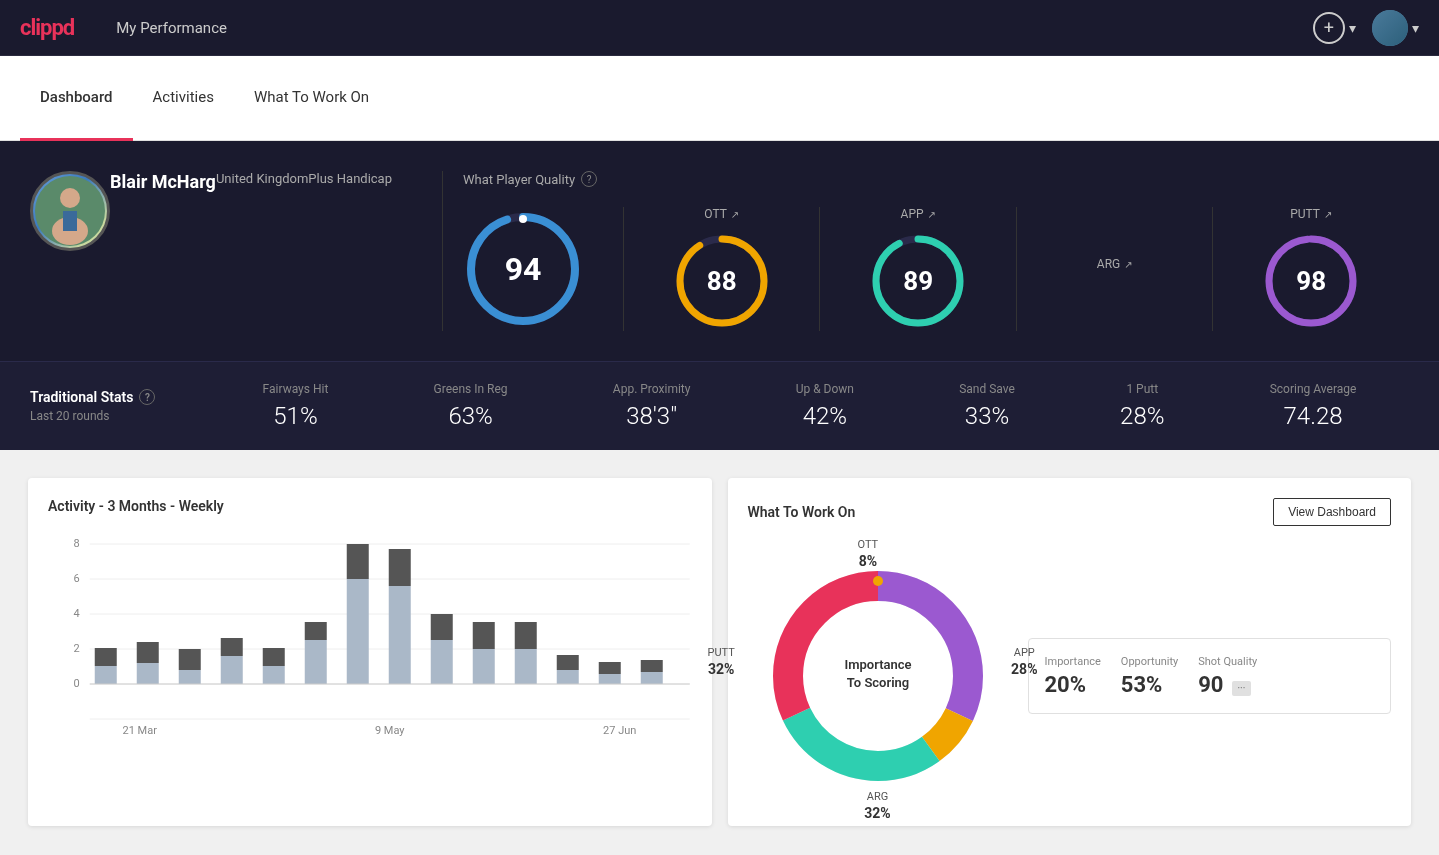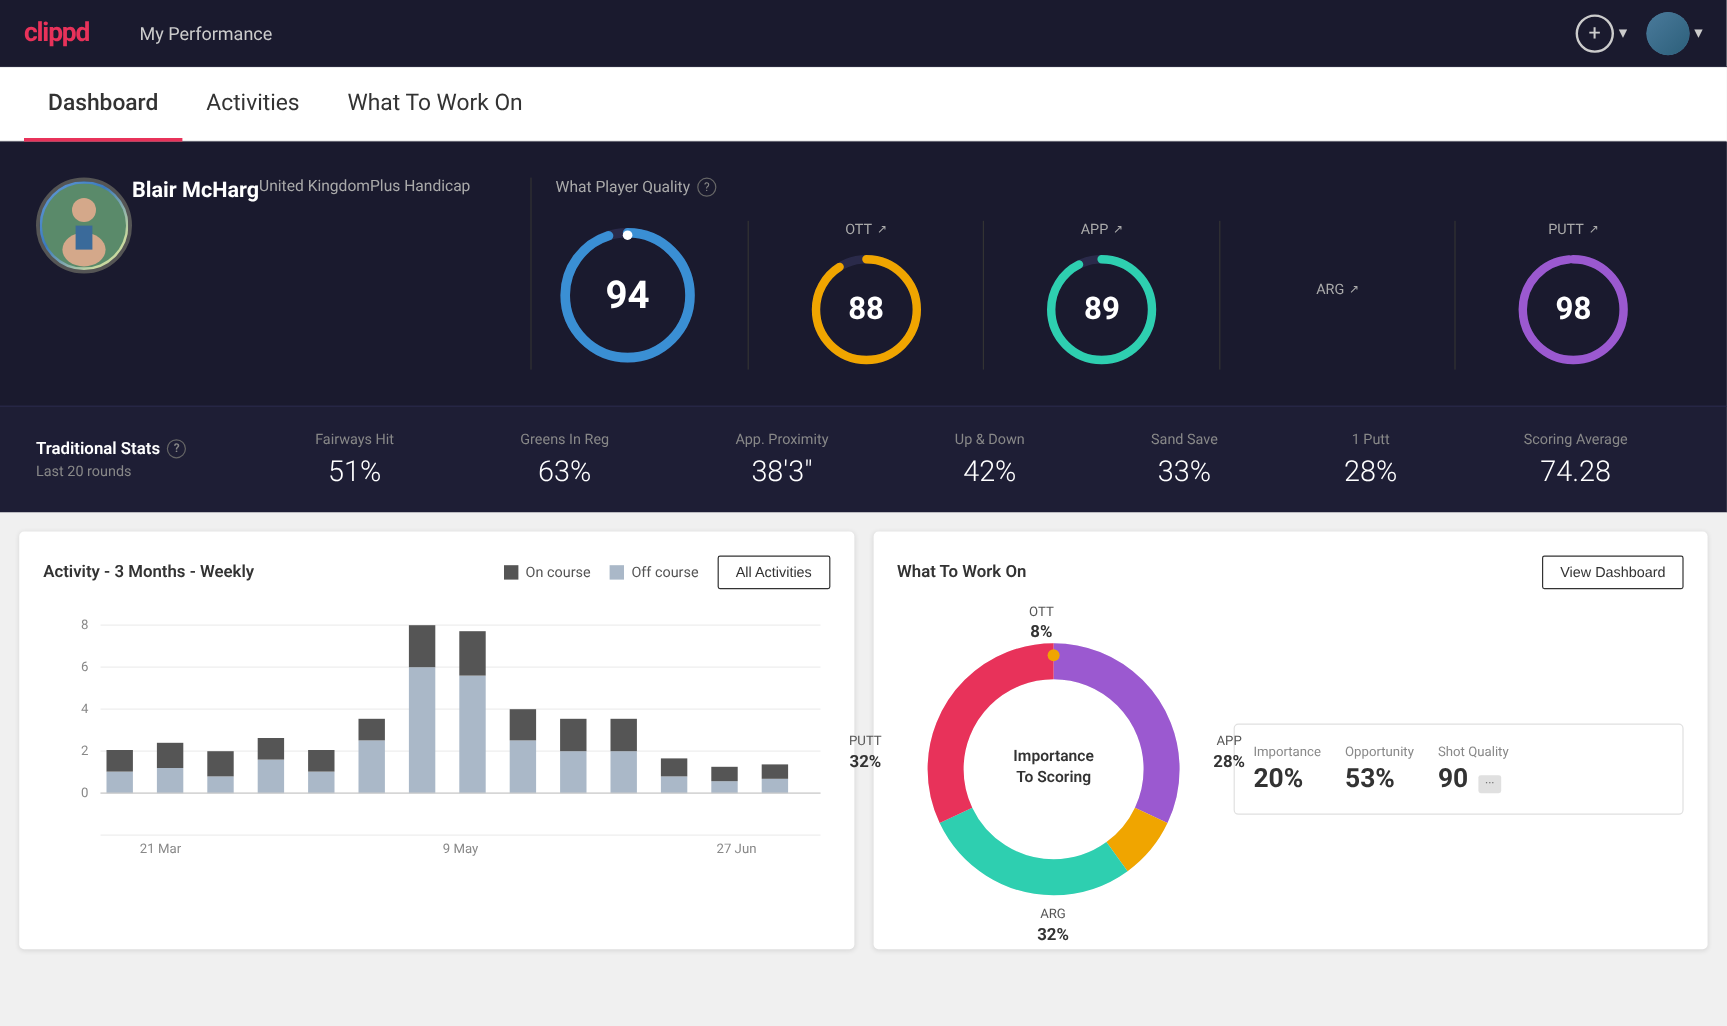--- a/index.html
+++ b/index.html
@@ -73,22 +73,22 @@
     }
 
     
     .nav-tabs {
       background: #fff;
       display: flex;
       padding: 0 20px;
       border-bottom: 1px solid #e0e0e0;
     }
     .nav-tab {
-      padding: 18px 20px;
-      font-size: 19px;
+      padding: 32px 20px;
+      font-size: 15px;
       cursor: pointer;
       color: #333;
       border-bottom: 3px solid transparent;
       margin-bottom: -1px;
       font-weight: 400;
     }
     .nav-tab.active {
       border-bottom: 3px solid #e8325a;
       color: #333;
       font-weight: 500;
@@ -289,21 +289,21 @@
     .trad-stat-value {
       font-size: 24px;
       font-weight: 300;
       color: #fff;
     }
 
     
     .bottom-section {
       display: flex;
       gap: 16px;
-      padding: 16px;
+      padding: 28px;
       background: #f0f0f0;
     }
 
     
     .card {
       background: #fff;
       border-radius: 4px;
       padding: 20px;
       box-shadow: 0 1px 4px rgba(0,0,0,0.1);
     }
@@ -609,31 +609,20 @@
       </div>
     </div>
   </div>
 </div>
 
 <div class="bottom-section">
 
   <div class="card activity-card">
     <div class="card-header">
       <div class="card-title">Activity - 3 Months - Weekly</div>
-      <div class="legend">
-        <div class="legend-item">
-          <div class="legend-dot" style="background:#555;width:12px;height:12px;"></div>
-          <span>On course</span>
-        </div>
-        <div class="legend-item">
-          <div class="legend-dot" style="background:#aab8c8;width:12px;height:12px;"></div>
-          <span>Off course</span>
-        </div>
-        <button class="all-activities-btn">All Activities</button>
-      </div>
     </div>
 
     <div class="bar-chart-container">
       <svg class="bar-chart-svg" viewBox="0 0 640 220" xmlns="http://www.w3.org/2000/svg">
 
         <line x1="40" y1="10" x2="640" y2="10" stroke="#eee" stroke-width="1"></line>
         <line x1="40" y1="45" x2="640" y2="45" stroke="#eee" stroke-width="1"></line>
         <line x1="40" y1="80" x2="640" y2="80" stroke="#eee" stroke-width="1"></line>
         <line x1="40" y1="115" x2="640" y2="115" stroke="#eee" stroke-width="1"></line>
         <line x1="40" y1="150" x2="640" y2="150" stroke="#eee" stroke-width="1"></line>

